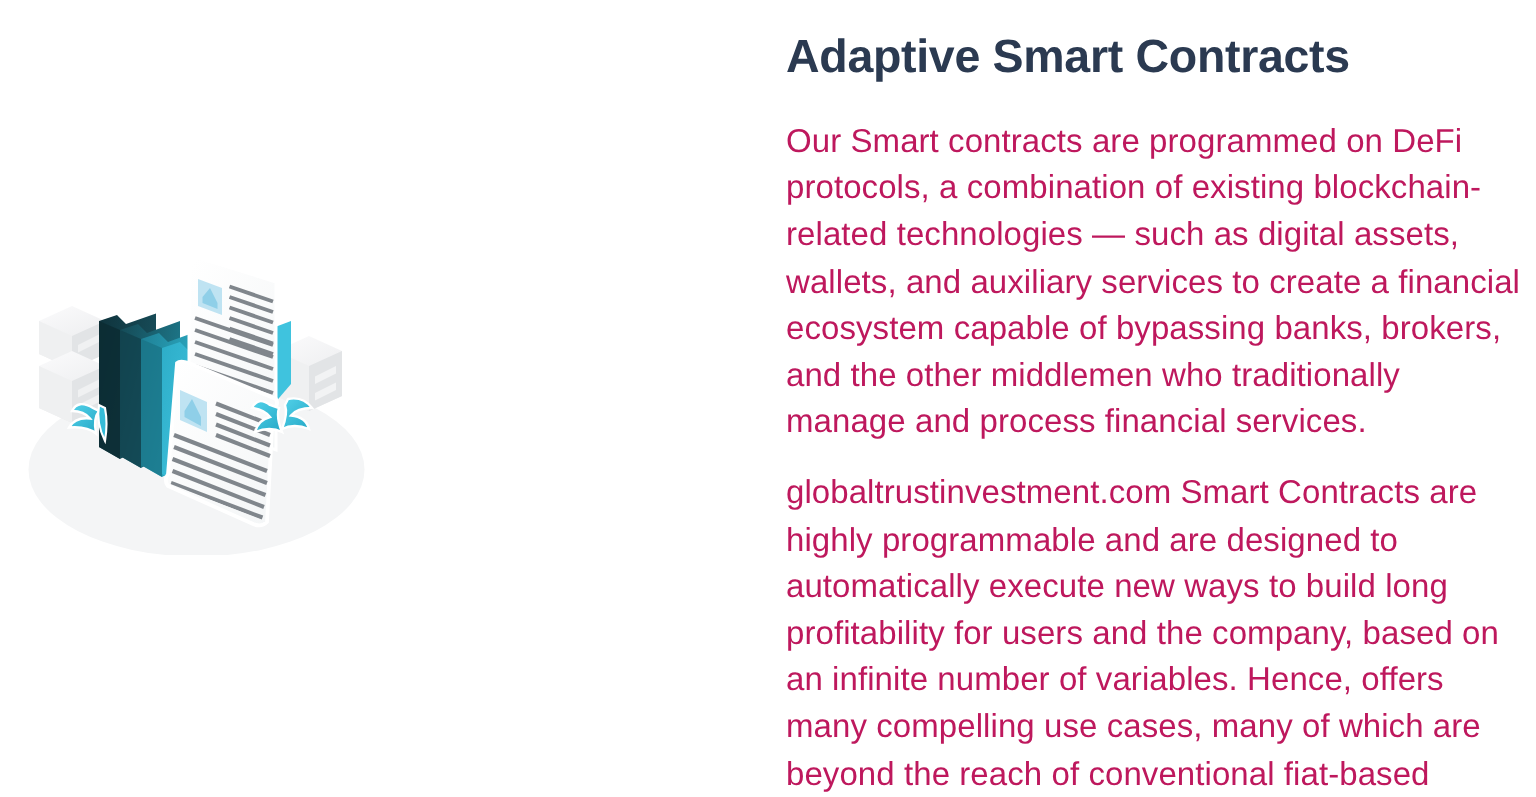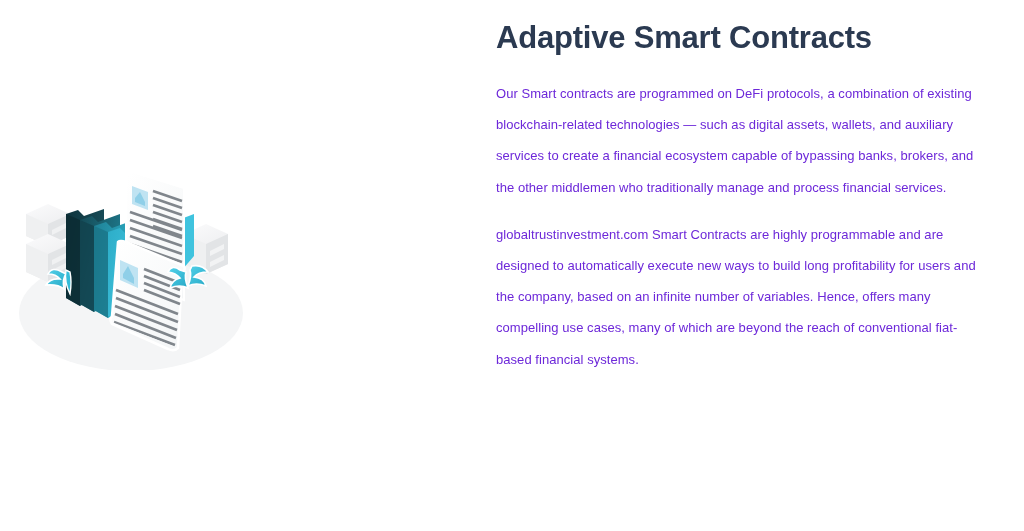--- a/index.html
+++ b/index.html
@@ -39,21 +39,21 @@
   }
   .illustration svg {
     display: block;
     width: 246px;
     height: 222px;
   }
 
   
   .text-col {
     position: absolute;
-    left: 496px;
+    left: 524px;
     top: 0;
     width: 492px;
     height: 531px;
   }
   .headline {
     margin: 0;
     padding: 0;
     position: absolute;
     top: 19px;
     left: 0;
@@ -67,24 +67,24 @@
   }
   .body-block {
     position: absolute;
     top: 78px;
     left: 0;
     width: 492px;
   }
   .para {
     margin: 0 0 16px 0;
     padding: 0;
-    font-size: 13px;
+    font-size: 22px;
     line-height: 31.2px;
     font-weight: 400;
-    color: #6d28d9;
+    color: #be185d;
     letter-spacing: 0.05px;
   }
   .para:last-child { margin-bottom: 4px; }
 </style>
 </head>
 <body>
 
 <div class="page">
 
   <div class="illustration-col">

